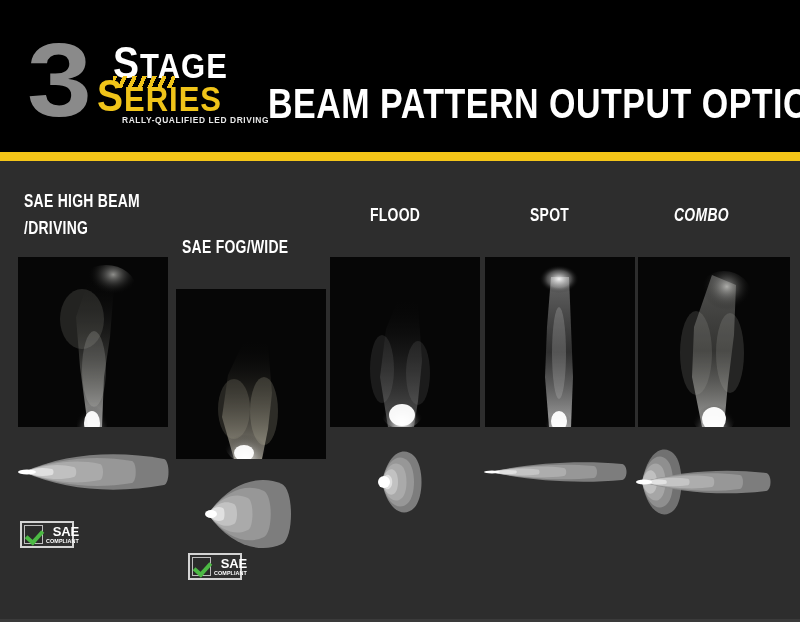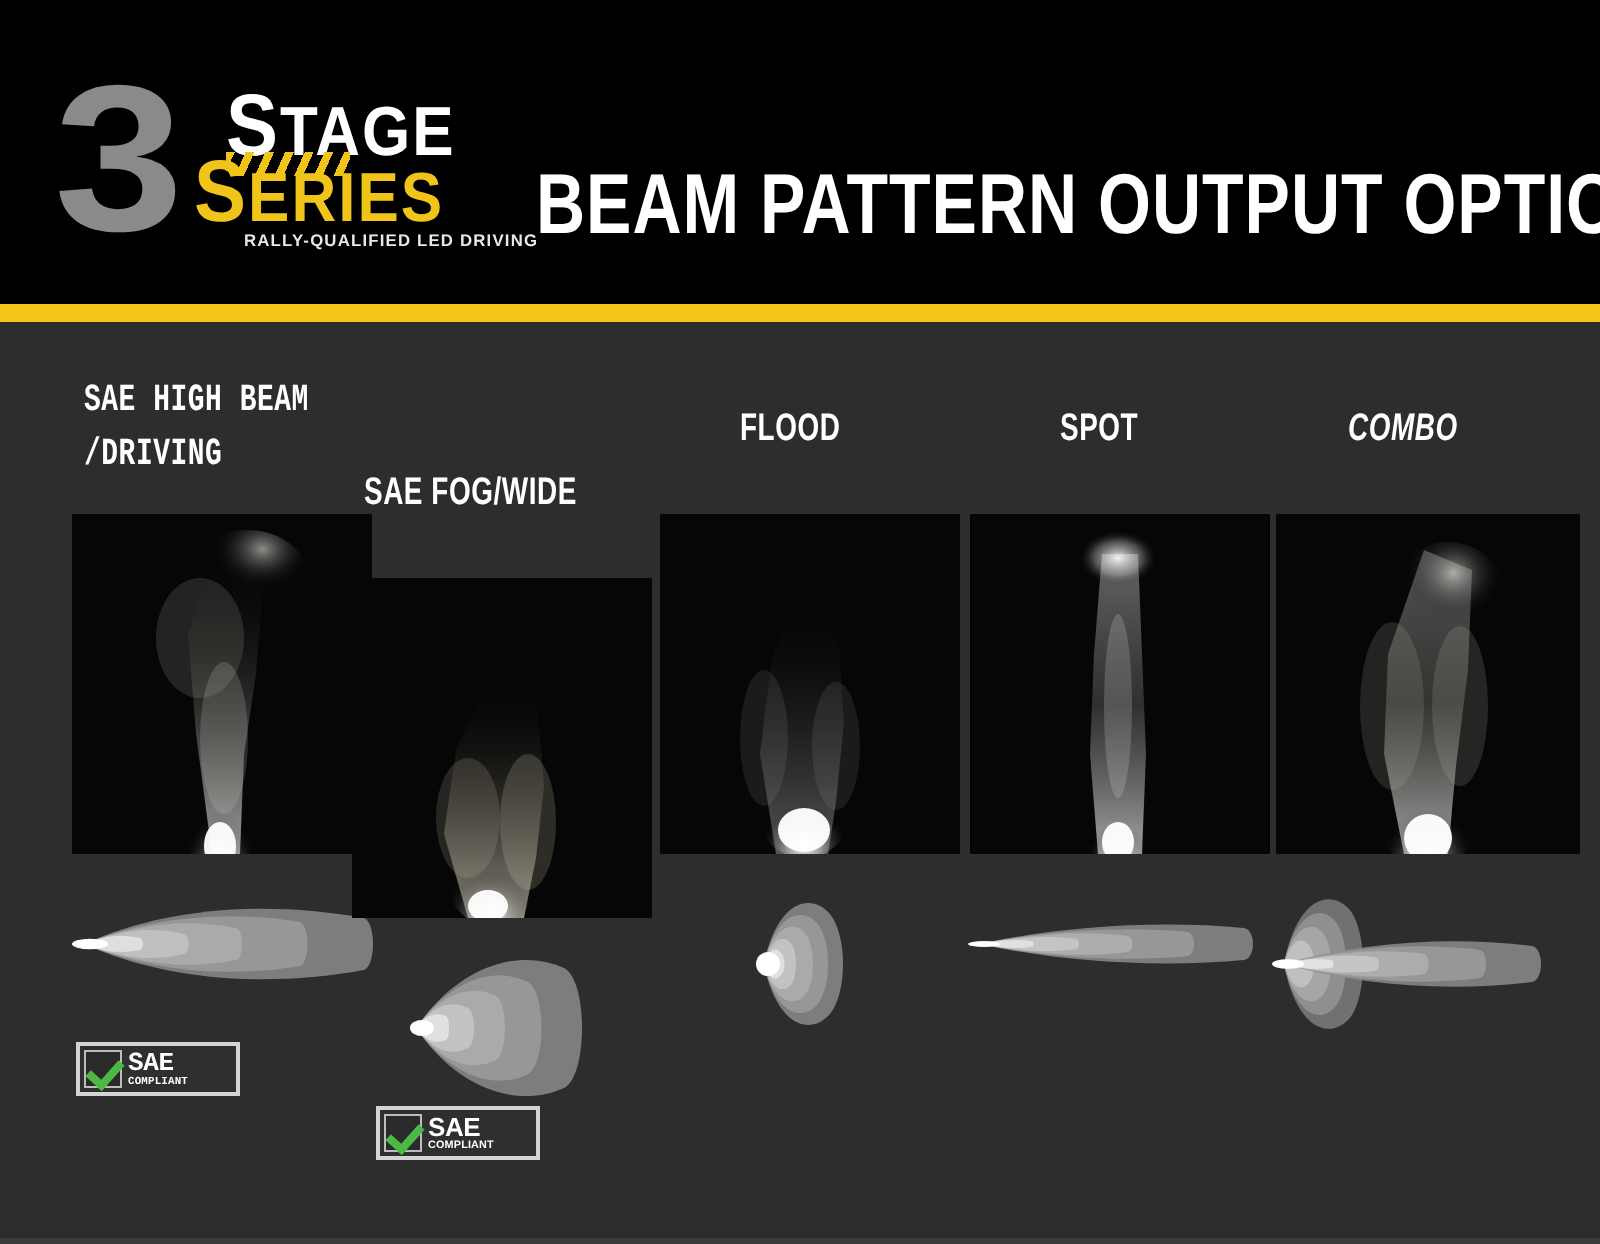--- a/index.html
+++ b/index.html
@@ -82,23 +82,23 @@
   .photo{
     position:absolute; top:96px;
     background:#050505; overflow:hidden;
   }
 
   
   .diagram{ position:absolute; top:278px; }
 
   .sae-badge{
     position:absolute; top:360px;
-    width:82px; height:27px;
+    width:54px; height:27px;
     background:#2f2f2f; border:2px solid #d4d4d4;
-    display:flex; align-items:center; padding:2px 2px;
+    display:flex; align-items:center; padding:2px 2px;text-align:right;
   }
   .sae-check{
     width:19px; height:19px; flex:0 0 19px;
     background:#2a2a2a; border:1px solid #bdbdbd;
     position:relative;
   }
   .sae-check:after{
     content:""; position:absolute; left:4px; top:1px;
     width:7px; height:13px; border:solid #4cb944;
     border-width:0 4px 4px 0; transform:rotate(42deg);
@@ -132,21 +132,21 @@
       <div class="logo-tag">RALLY-QUALIFIED LED DRIVING</div>
     </div>
 
     <div id="title">BEAM PATTERN OUTPUT OPTIONS</div>
   </div>
 
   <div id="accent-bar"></div>
 
   <div id="body">
 
-    <div class="col" style="left:36px;width:150px;font-family:Liberation Mono, monospace;">
+    <div class="col" style="left:18px;width:150px;">
       <div class="col-label" style="left:6px;width:165px;">SAE HIGH BEAM
 /DRIVING</div>
 
       <div class="photo" style="left:0;width:150px;height:170px;">
         <svg width="150" height="170" viewBox="0 0 150 170">
           <defs>
             <radialGradient id="g1a" cx="50%" cy="88%" r="60%">
               <stop offset="0%" stop-color="#ffffff" stop-opacity="1"></stop>
               <stop offset="25%" stop-color="#e8e8e8" stop-opacity=".55"></stop>
               <stop offset="100%" stop-color="#000" stop-opacity="0"></stop>

